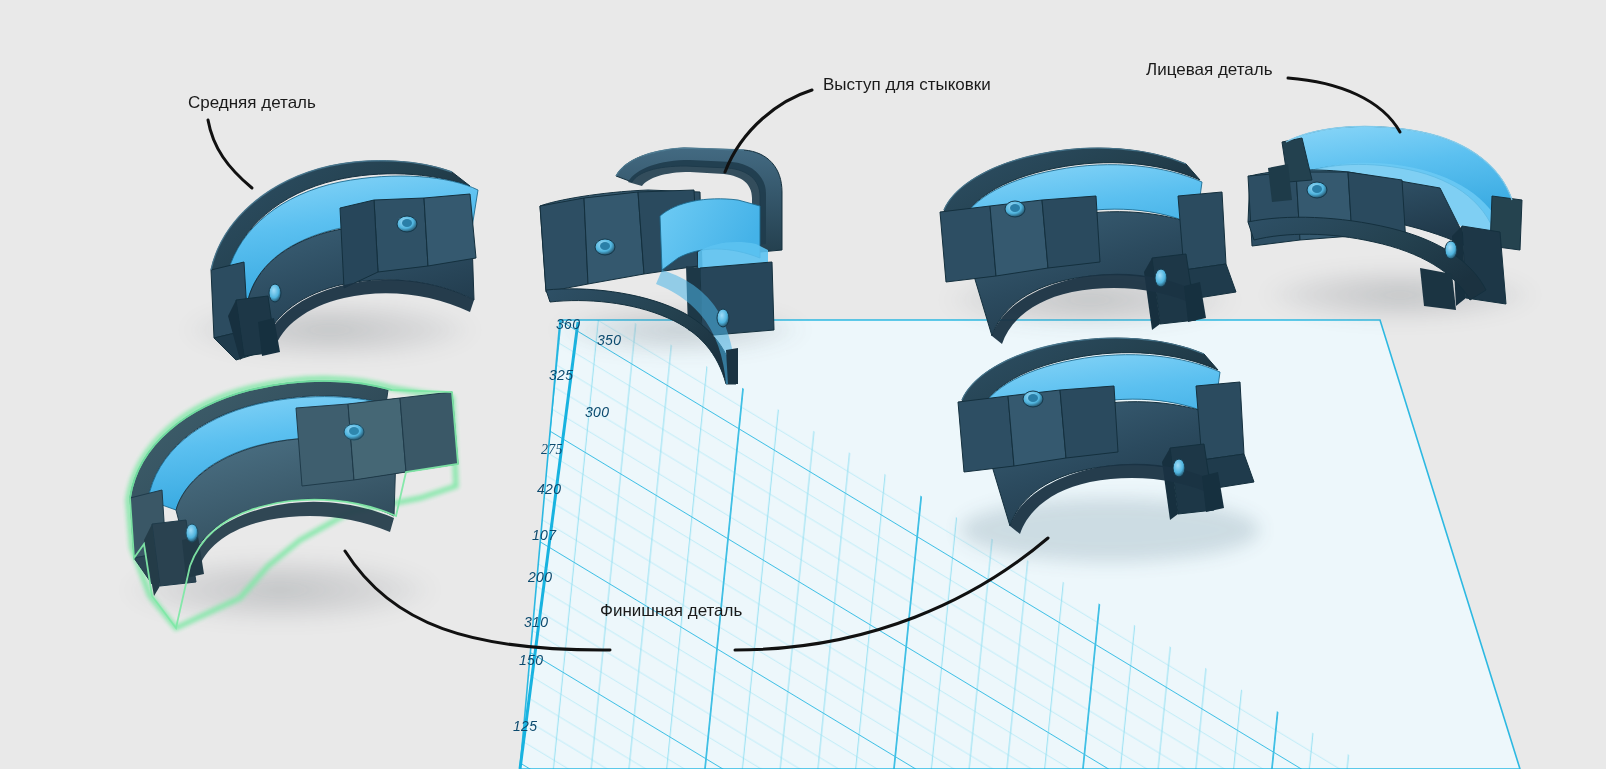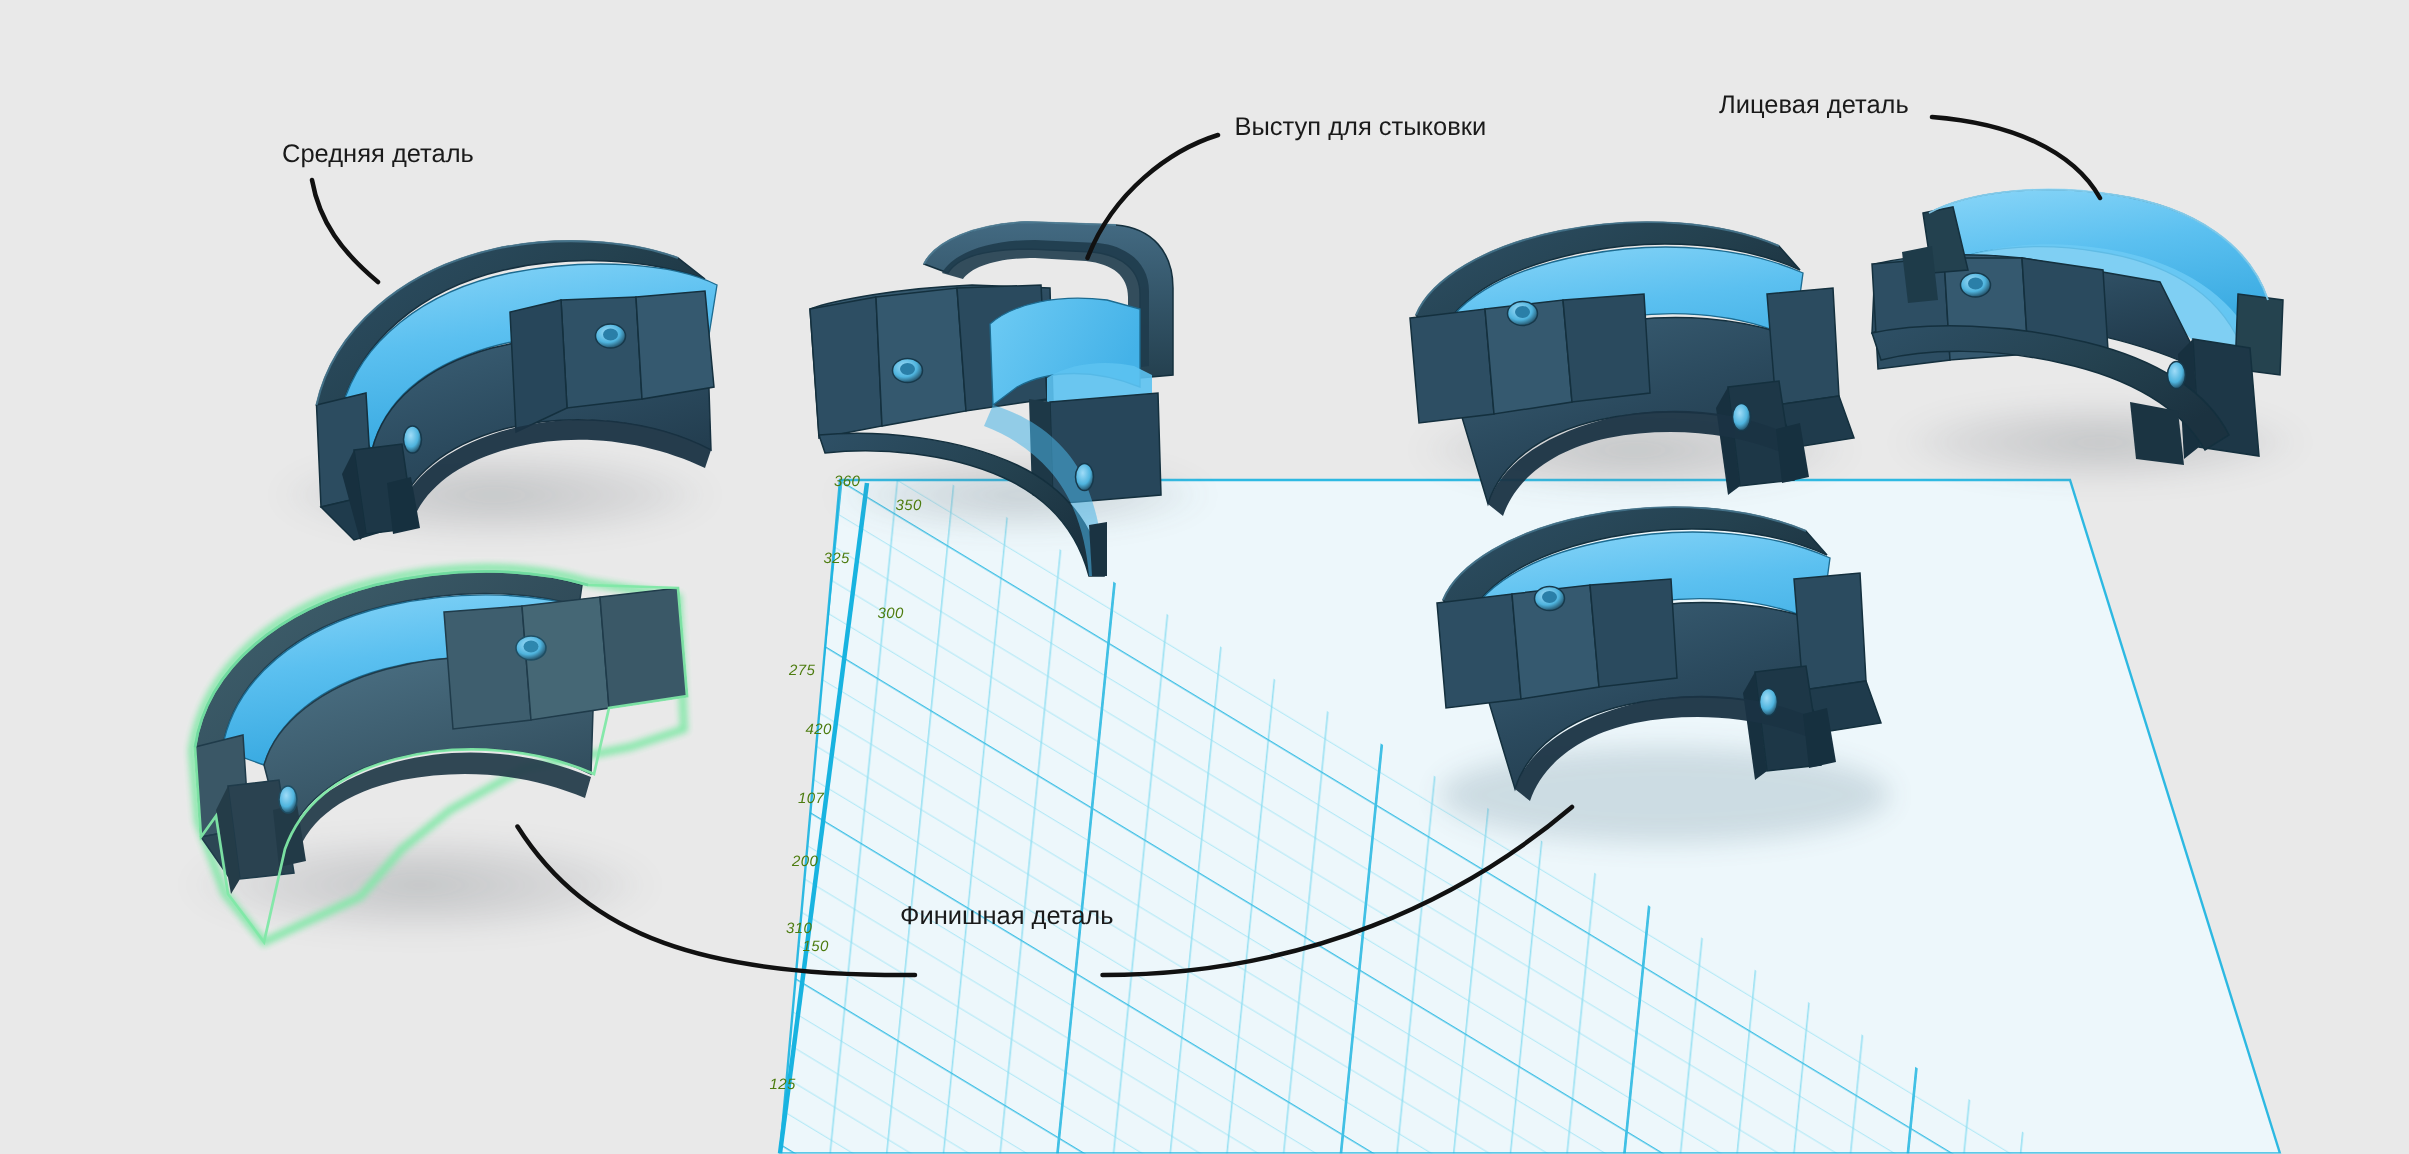--- a/index.html
+++ b/index.html
@@ -13,22 +13,22 @@
   .anno{
     position:absolute;
     color:#1a1a1a;
     font-size:17px;
     line-height:20px;
     white-space:nowrap;
     font-family:"Liberation Sans","DejaVu Sans",sans-serif;
   }
   .ruler-label{
     position:absolute;
-    color:#4d7c0f;
-    font-size:10px;
+    color:#0c4a6e;
+    font-size:14px;
     font-style:italic;
     font-family:"Liberation Sans","DejaVu Sans",sans-serif;
     white-space:nowrap;
     letter-spacing:0.3px;
   }
 </style>
 </head>
 <body>
 
 <div id="stage">
@@ -328,21 +328,21 @@
 
 <div class="anno" style="left:188px;top:93px;text-align:center;">Средняя деталь</div>
 <div class="anno" style="left:823px;top:75px;">Выступ для стыковки</div>
 <div class="anno" style="left:1146px;top:60px;">Лицевая деталь</div>
 <div class="anno" style="left:600px;top:601px;">Финишная деталь</div>
 
 <div class="ruler-label" style="left:556px;top:316px;">360</div>
 <div class="ruler-label" style="left:553px;top:332px;margin-left:44px;">350</div>
 <div class="ruler-label" style="left:549px;top:367px;">325</div>
 <div class="ruler-label" style="left:545px;top:404px;margin-left:40px;">300</div>
-<div class="ruler-label" style="left:526px;top:442px;">275</div>
+<div class="ruler-label" style="left:541px;top:442px;font-family:Liberation Serif, serif;">275</div>
 <div class="ruler-label" style="left:537px;top:481px;">420</div>
 <div class="ruler-label" style="left:532px;top:527px;">107</div>
 <div class="ruler-label" style="left:528px;top:569px;">200</div>
 <div class="ruler-label" style="left:524px;top:614px;">310</div>
-<div class="ruler-label" style="left:519px;top:626px;margin-left:16px;">150</div>
+<div class="ruler-label" style="left:519px;top:652px;">150</div>
 <div class="ruler-label" style="left:513px;top:718px;">125</div>
 
 </div>
 
 </body></html>

